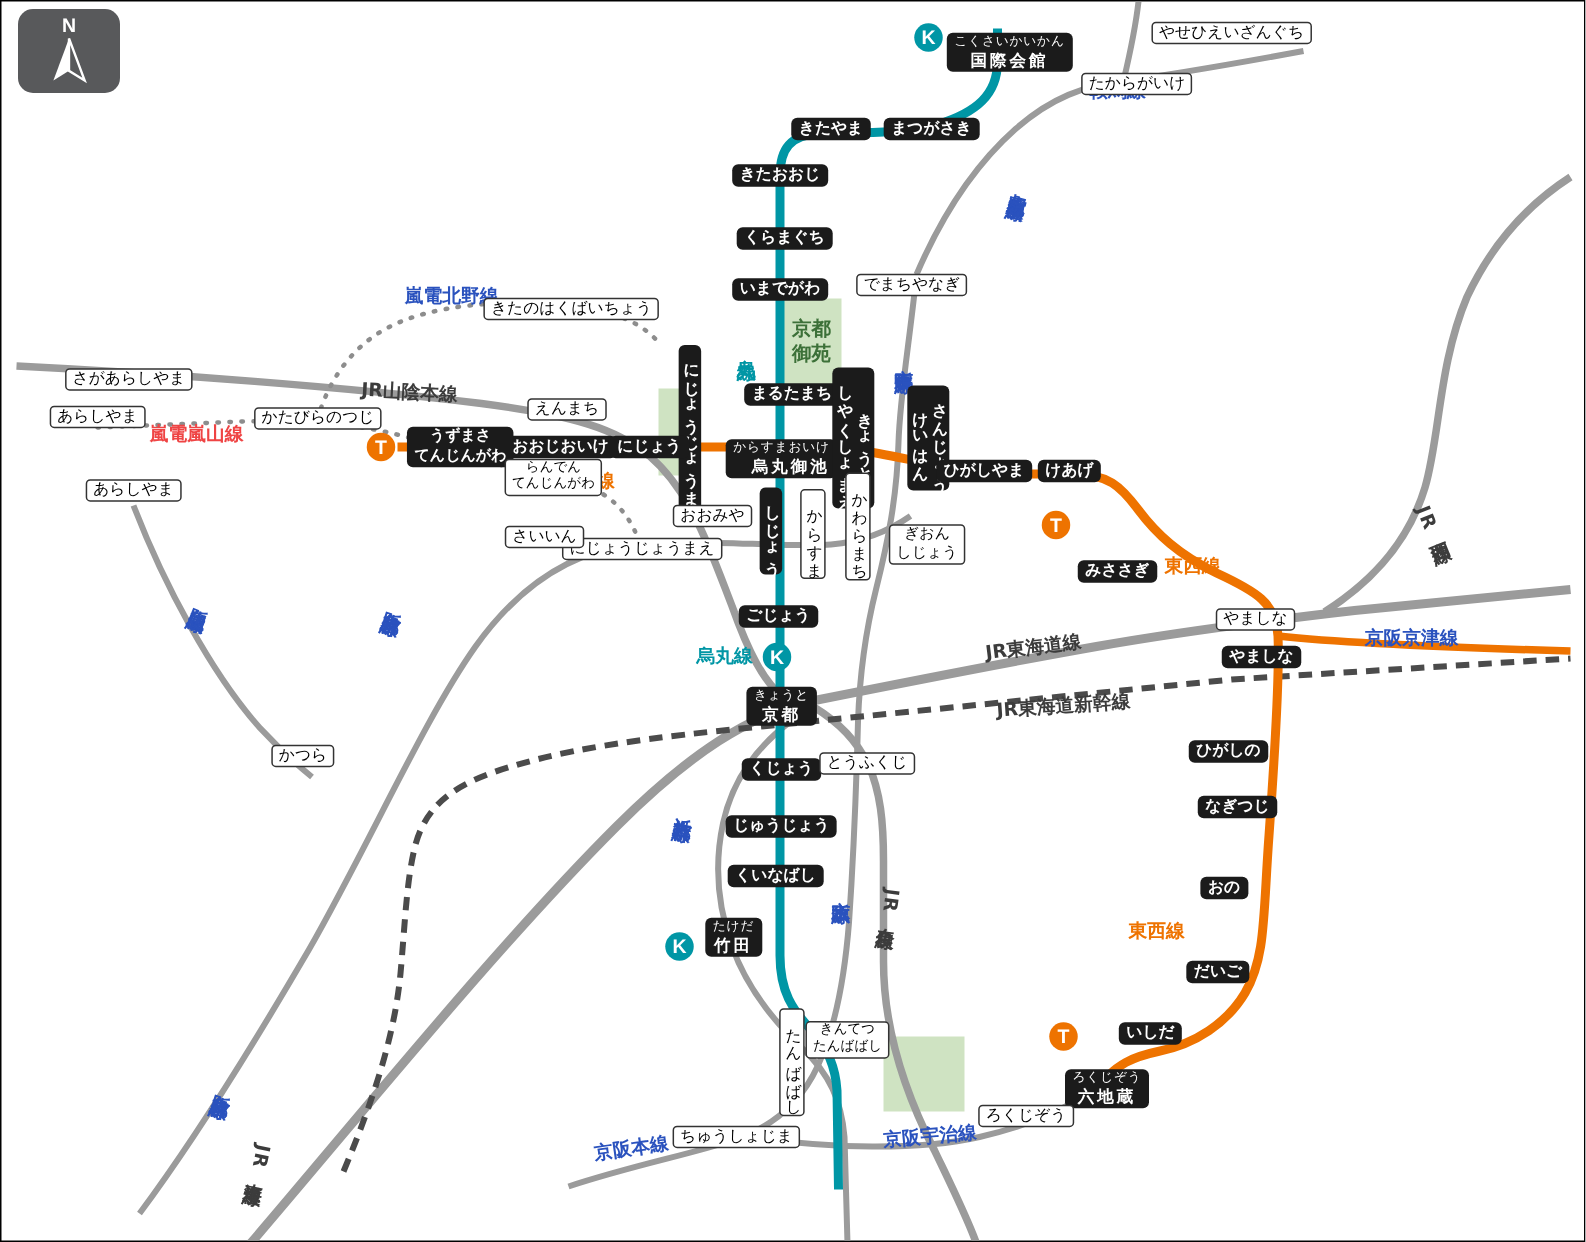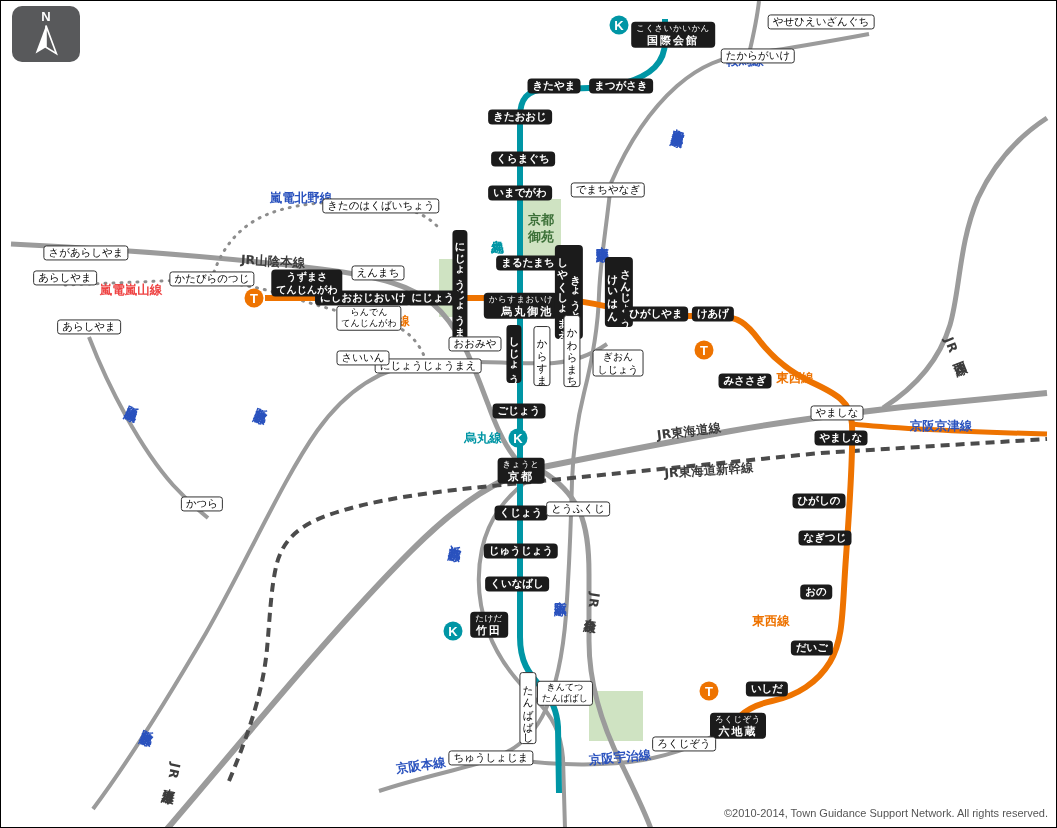--- a/index.html
+++ b/index.html
@@ -89,21 +89,21 @@
       <div class="station subway" style="left: 672px; top: 34px;"><span class="sub">こくさいかいかん</span><span class="main">国際会館</span></div>
       <div class="station subway" style="left: 620px; top: 85px;">まつがさき</div>
       <div class="station subway" style="left: 553px; top: 85px;">きたやま</div>
       <div class="station subway" style="left: 519px; top: 116px;">きたおおじ</div>
       <div class="station subway" style="left: 522px; top: 158px;">くらまぐち</div>
       <div class="station subway" style="left: 519px; top: 192px;">いまでがわ</div>
       <div class="station subway" style="left: 527px; top: 262px;">まるたまち</div>
       <div class="station subway vertical" style="left: 459px; top: 288px;">にじょうじょうまえ</div>
       <div class="station subway" style="left: 362px; top: 297px;">にしおおじおいけ</div>
       <div class="station subway" style="left: 432px; top: 297px;">にじょう</div>
-      <div class="station subway" style="left: 306px; top: 282px; font-size: 10px;">うずまさ
+      <div class="station subway" style="left: 306px; top: 297px; font-size: 10px;">うずまさ
 てんじんがわ</div>
       <div class="station subway" style="left: 520px; top: 305px; text-align: right;"><span class="sub">からすまおいけ</span><span class="main">烏丸御池</span></div>
       <div class="station subway vertical" style="left: 568px; top: 291px;">きょうと
 しやくしょまえ</div>
       <div class="station subway vertical" style="left: 618px; top: 291px;">さんじょう
 けいはん</div>
       <div class="station subway" style="left: 655px; top: 313px;">ひがしやま</div>
       <div class="station subway" style="left: 712px; top: 313px;">けあげ</div>
       <div class="station subway" style="left: 744px; top: 380px;">みささぎ</div>
       <div class="station subway" style="left: 840px; top: 437px;">やましな</div>
@@ -155,14 +155,13 @@
     </div>
 
   <div class="compass">
     <span class="compass-n">N</span>
     <svg class="compass-needle" viewBox="0 0 40 40">
       <polygon points="20,2 7,37 20,29" fill="#ffffff"></polygon>
       <polygon points="20,2 33,37 20,29" fill="#58595b" stroke="#ffffff" stroke-width="2"></polygon>
     </svg>
   </div>
 
-  <div class="copyright">©2010-2014, Town Guidance Support Network. All rights reserved.</div>
 </div>
 
 </body></html>

